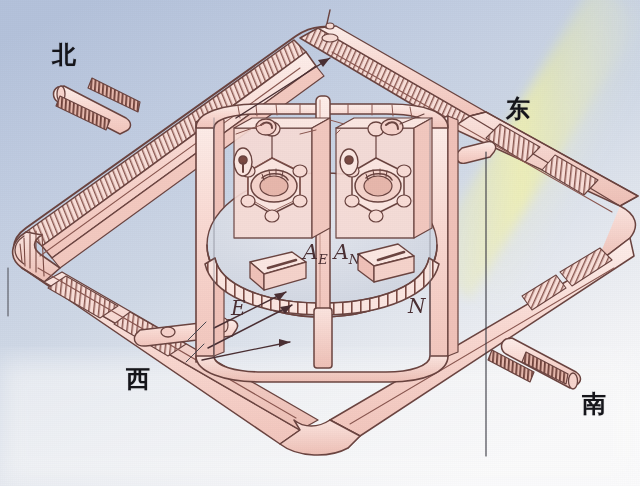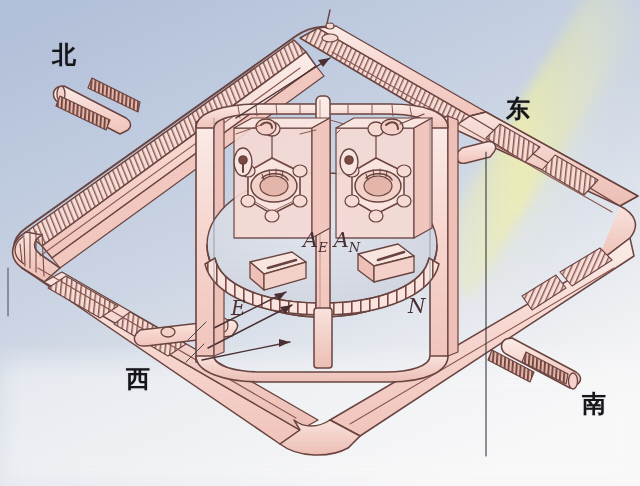--- a/index.html
+++ b/index.html
@@ -355,21 +355,21 @@
       </g>
 
     </g>
   </svg>
 
   <div class="label cjk" style="left:52px;top:43px;">北</div>
   <div class="label cjk" style="left:506px;top:97px;">东</div>
   <div class="label cjk" style="left:126px;top:367px;">西</div>
   <div class="label cjk" style="left:582px;top:392px;">南</div>
 
-  <div class="label ital" style="left:303px;top:230px;white-space:nowrap;text-align:center;">
+  <div class="label ital" style="left:303px;top:242px;white-space:nowrap;text-align:center;">
     <span>A</span><span class="sub">E</span><span style="display:inline-block;width:6px"></span><span>A</span><span class="sub">N</span>
   </div>
 
   <div class="label ital small" style="left:231px;top:298px;">E</div>
   <div class="label ital small" style="left:408px;top:296px;">N</div>
 
   <div id="grain"></div>
 </div>
 
 </body></html>

